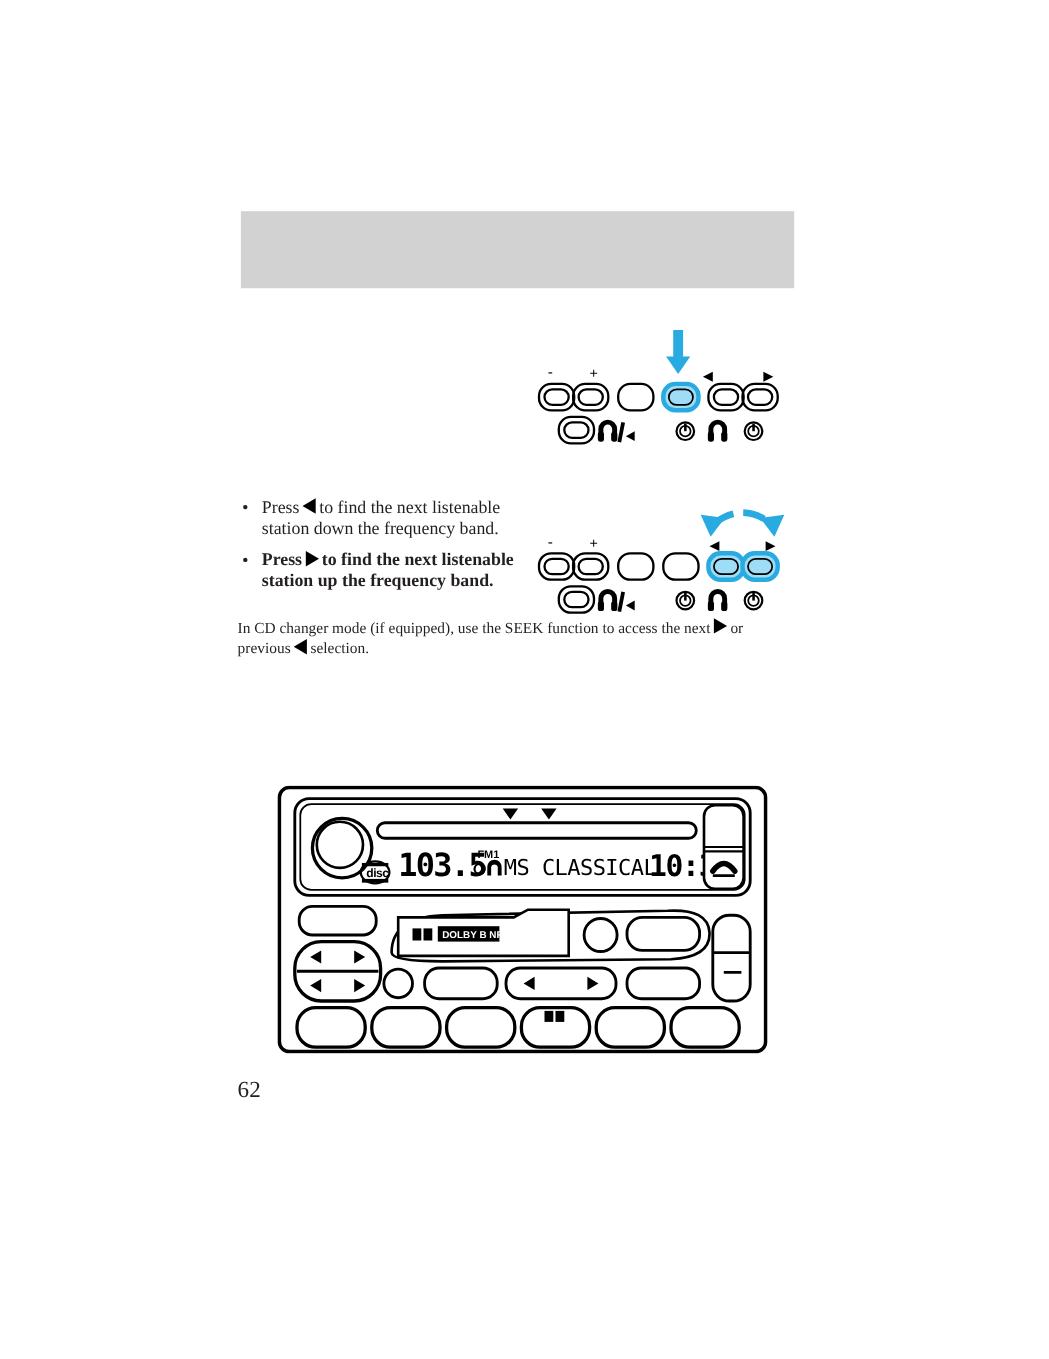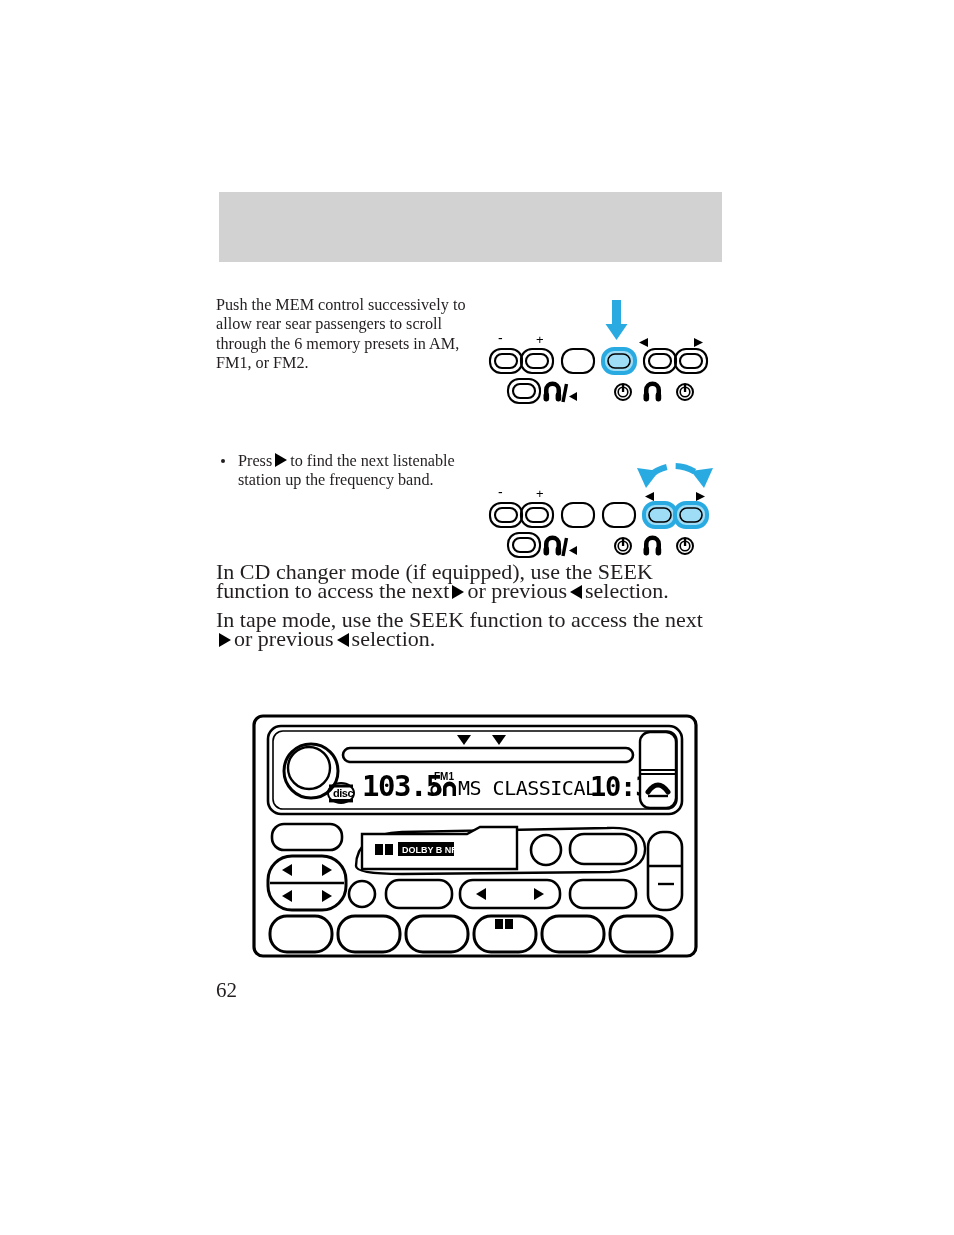--- a/index.html
+++ b/index.html
@@ -49,37 +49,37 @@
     top: 452px;
     width: 268px;
     font-size: 16.2px;
     line-height: 19.4px;
   }
   .bullet-row {
     position: relative;
     padding-left: 22px;
     margin-bottom: 9px;
   }
-  .bullet-row:last-child { margin-bottom: 0; }
+  .bullet-row:last-child { margin-bottom: 0; font-weight: bold; }
   .bullet-dot {
     position: absolute;
     left: 5px;
     top: 7px;
     width: 4px;
     height: 4px;
     border-radius: 50%;
     background: #231f20;
   }
 
   .wide-paras {
     position: absolute;
     left: 216px;
     top: 562px;
     width: 500px;
-    font-size: 22px;
+    font-size: 14px;
     line-height: 19.4px;
   }
   .wide-paras .para { margin-bottom: 9px; }
 
   
   .tri {
     display: inline-block;
     width: 0;
     height: 0;
     vertical-align: -1px;
@@ -126,36 +126,36 @@
   svg { display: block; }
 </style>
 </head>
 <body>
 
 <div class="page">
 
   <div class="header-band"></div>
 
   <div class="text-col">
-    <p class="para">Push the MEM control successively to allow rear sear passengers to scroll through the 6 memory presets in AM, FM1, or FM2.</p>
   </div>
 
   <div class="bullets">
+    <div class="bullet-row">
+      <span class="bullet-dot"></span>
+      <span>Press</span><span class="tri tri-left"></span><span>to find the next listenable station down the frequency band.</span>
+    </div>
     <div class="bullet-row">
       <span class="bullet-dot"></span>
       <span>Press</span><span class="tri tri-right"></span><span>to find the next listenable station up the frequency band.</span>
     </div>
   </div>
 
   <div class="wide-paras">
     <p class="para">
       <span>In CD changer mode (if equipped), use the SEEK function to access the next</span><span class="tri tri-right"></span><span>or previous</span><span class="tri tri-left"></span><span>selection.</span>
-    </p>
-    <p class="para">
-      <span>In tape mode, use the SEEK function to access the next</span><span class="tri tri-right"></span><span>or previous</span><span class="tri tri-left"></span><span>selection.</span>
     </p>
   </div>
 
   <div class="swc swc-1">
     <svg viewBox="0 0 236 112" width="236" height="112">
 
       <g>
         <rect x="126" y="4" width="9" height="26" fill="#29abe2"></rect>
         <polygon points="119.5,28 141.5,28 130.5,44" fill="#29abe2"></polygon>
       </g>

